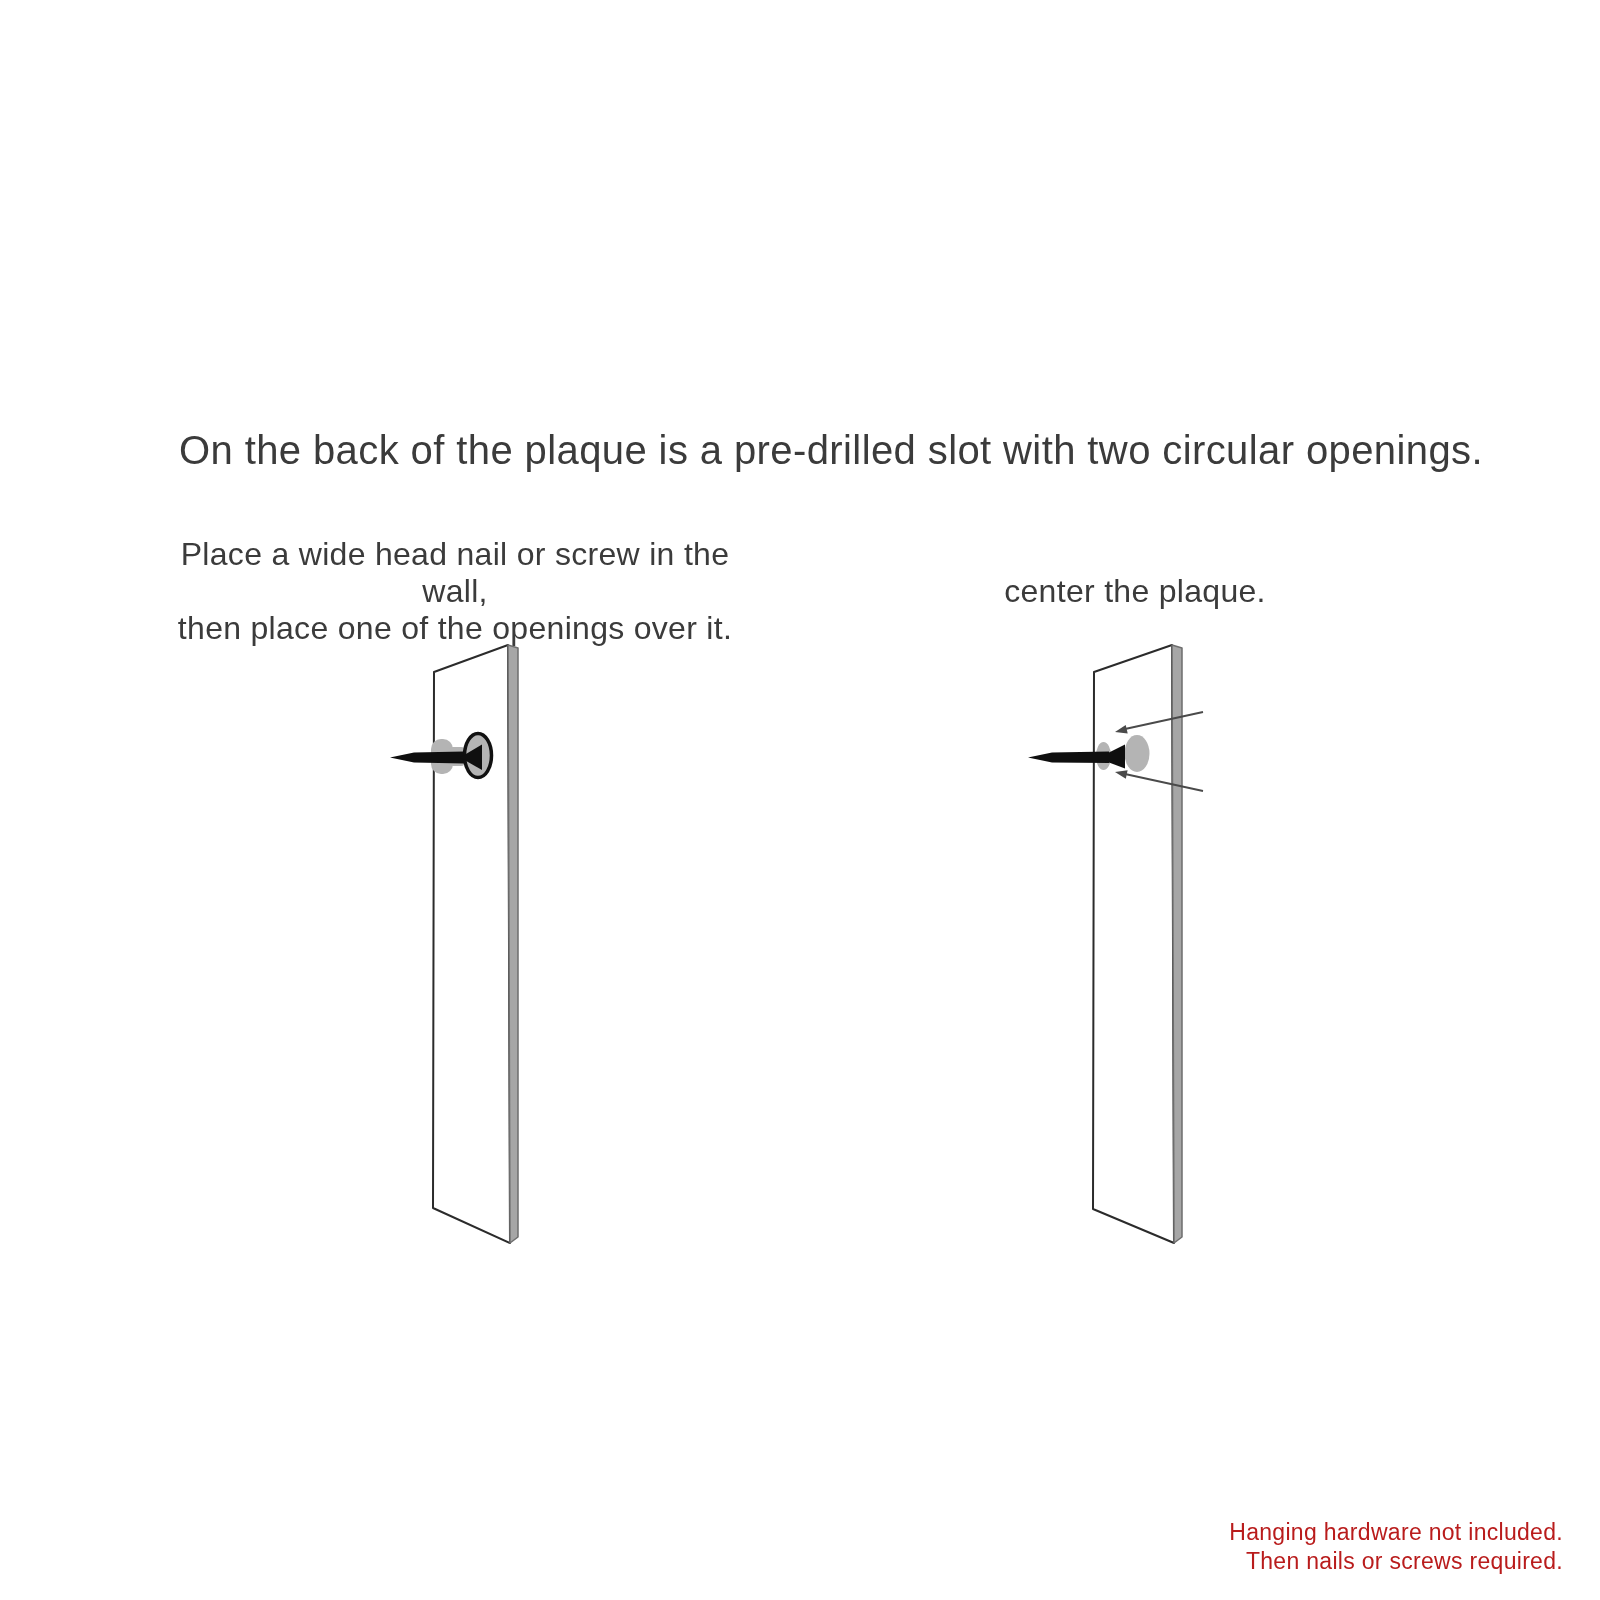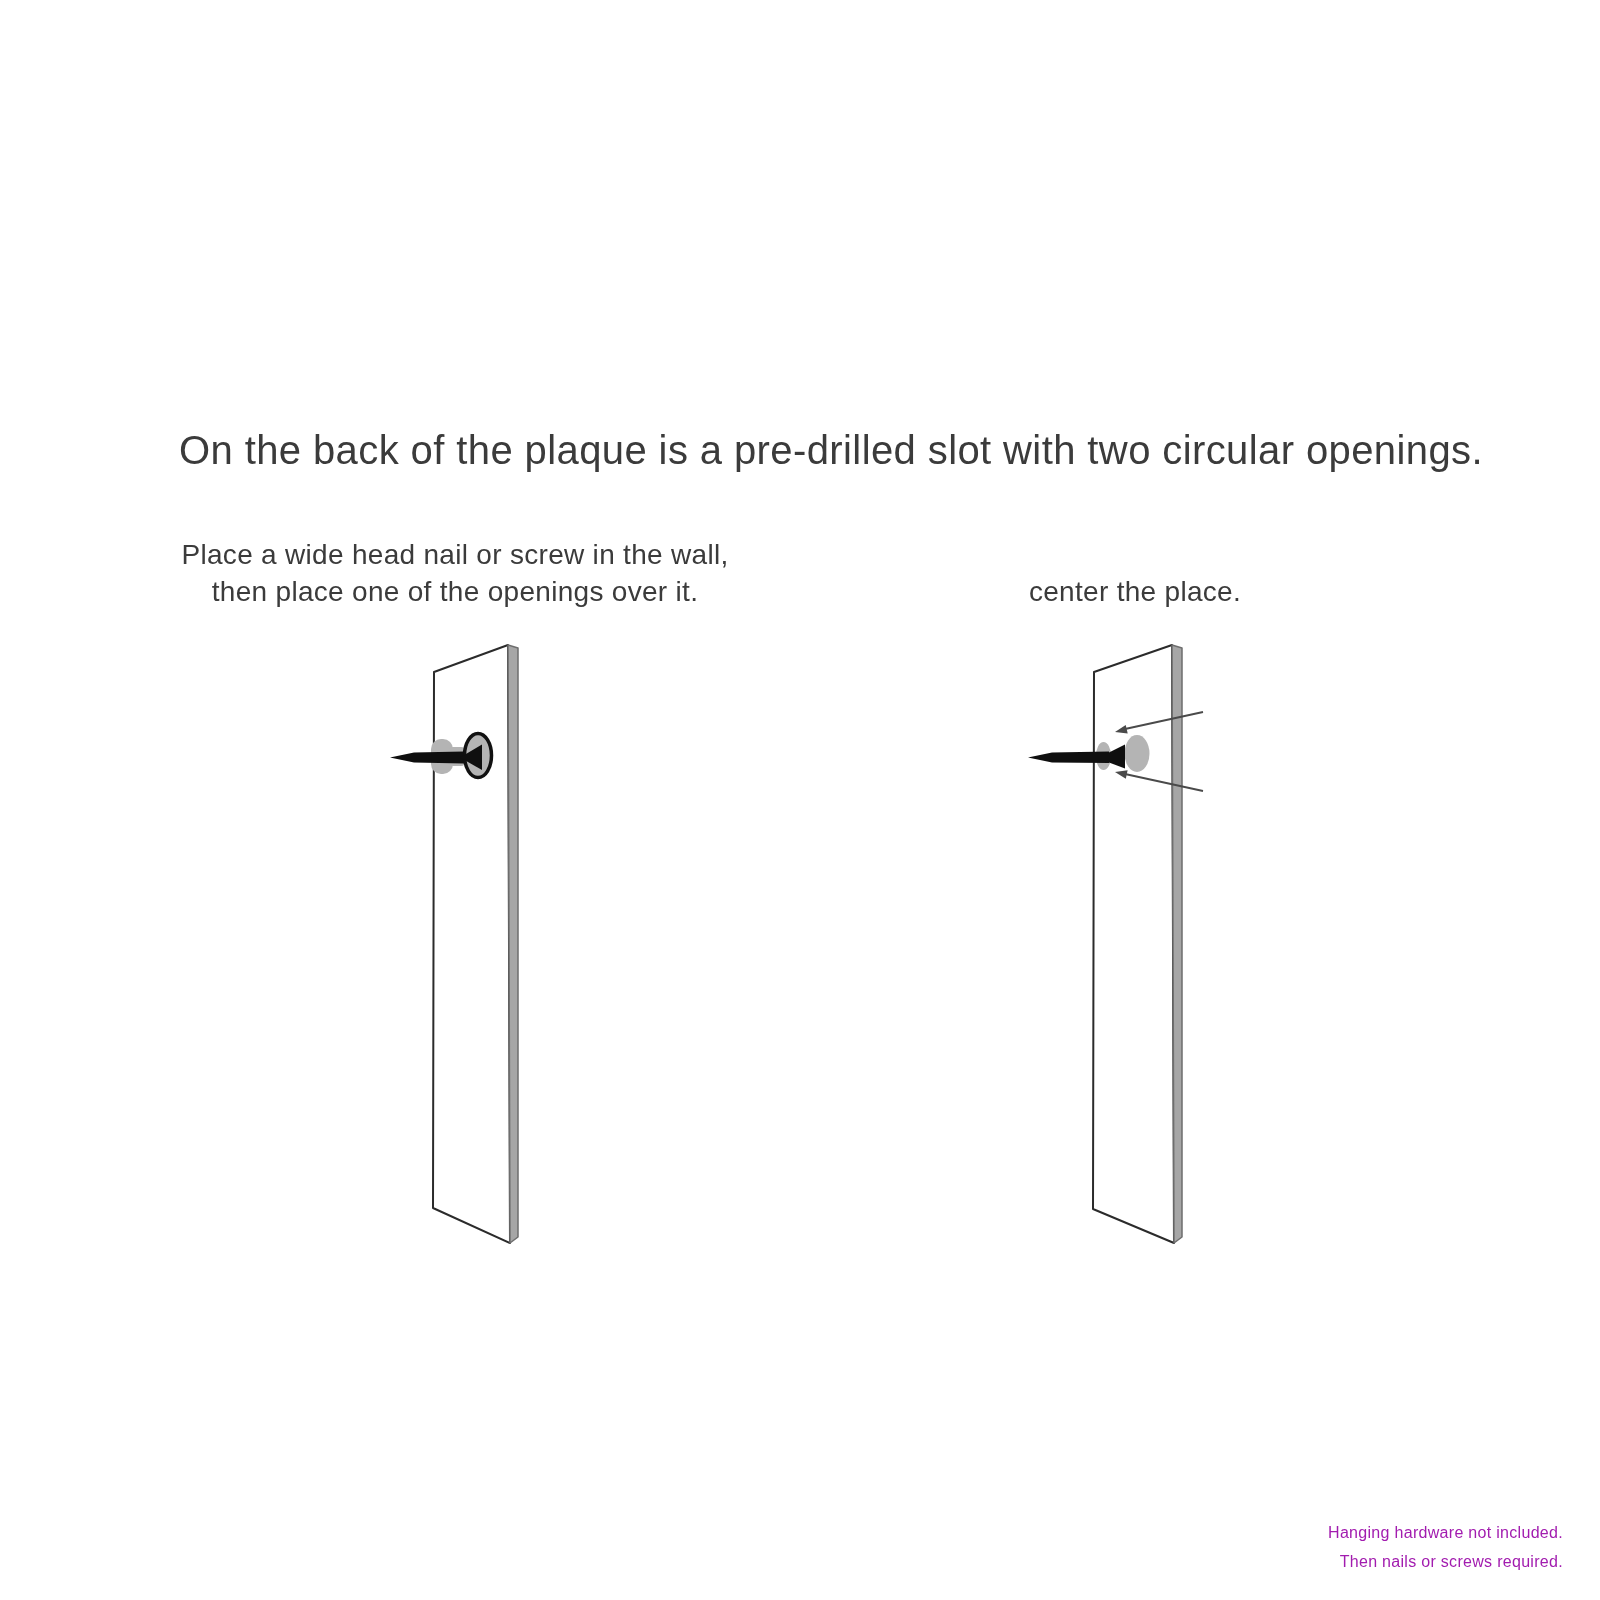--- a/index.html
+++ b/index.html
@@ -26,62 +26,62 @@
     font-weight: 300;
     letter-spacing: 0.4px;
     line-height: 1.2;
     padding-left: 31px;
   }
   .caption {
     position: absolute;
     top: 536px;
     width: 620px;
     text-align: center;
-    font-size: 28px;
+    font-size: 32px;
     font-weight: 300;
     letter-spacing: 0.3px;
     line-height: 37px;
   }
   .caption-left  { left: 145px; }
   .caption-right { left: 825px; }
   .illustration {
     position: absolute;
     top: 610px;
     height: 660px;
   }
   .illustration-left  { left: 370px; width: 170px; }
   .illustration-right { left: 1010px; width: 210px; }
   .footer-note {
     position: absolute;
     top: 1518px;
     right: 37px;
     width: 600px;
     text-align: right;
-    font-size: 16px;
+    font-size: 23px;
     font-weight: 300;
     letter-spacing: 0.3px;
     line-height: 29px;
-    color: #a21caf;
+    color: #b91c1c;
   }
 </style>
 </head>
 <body>
 
 <div class="page">
 
   <div class="page-title">On the back of the plaque is a pre-drilled slot with two circular openings.</div>
 
   <div class="caption caption-left">
     <span>Place a wide head nail or screw in the wall,</span><br>
     <span>then place one of the openings over it.</span>
   </div>
 
   <div class="caption caption-right">
     <br>
-    <span>center the place.</span>
+    <span>center the plaque.</span>
   </div>
 
   <svg class="illustration illustration-left" viewBox="370 610 170 660">
 
     <polygon points="434,672 508,645 510,1243 433,1208" fill="#ffffff" stroke="#2b2b2b" stroke-width="2" stroke-linejoin="round"></polygon>
 
     <polygon points="508,645 518,648 518,1237 510,1243" fill="#a6a6a6" stroke="#6e6e6e" stroke-width="1.5" stroke-linejoin="round"></polygon>
 
     <g>
       <rect x="431" y="739" width="22" height="35" rx="10" fill="#b4b4b4"></rect>

